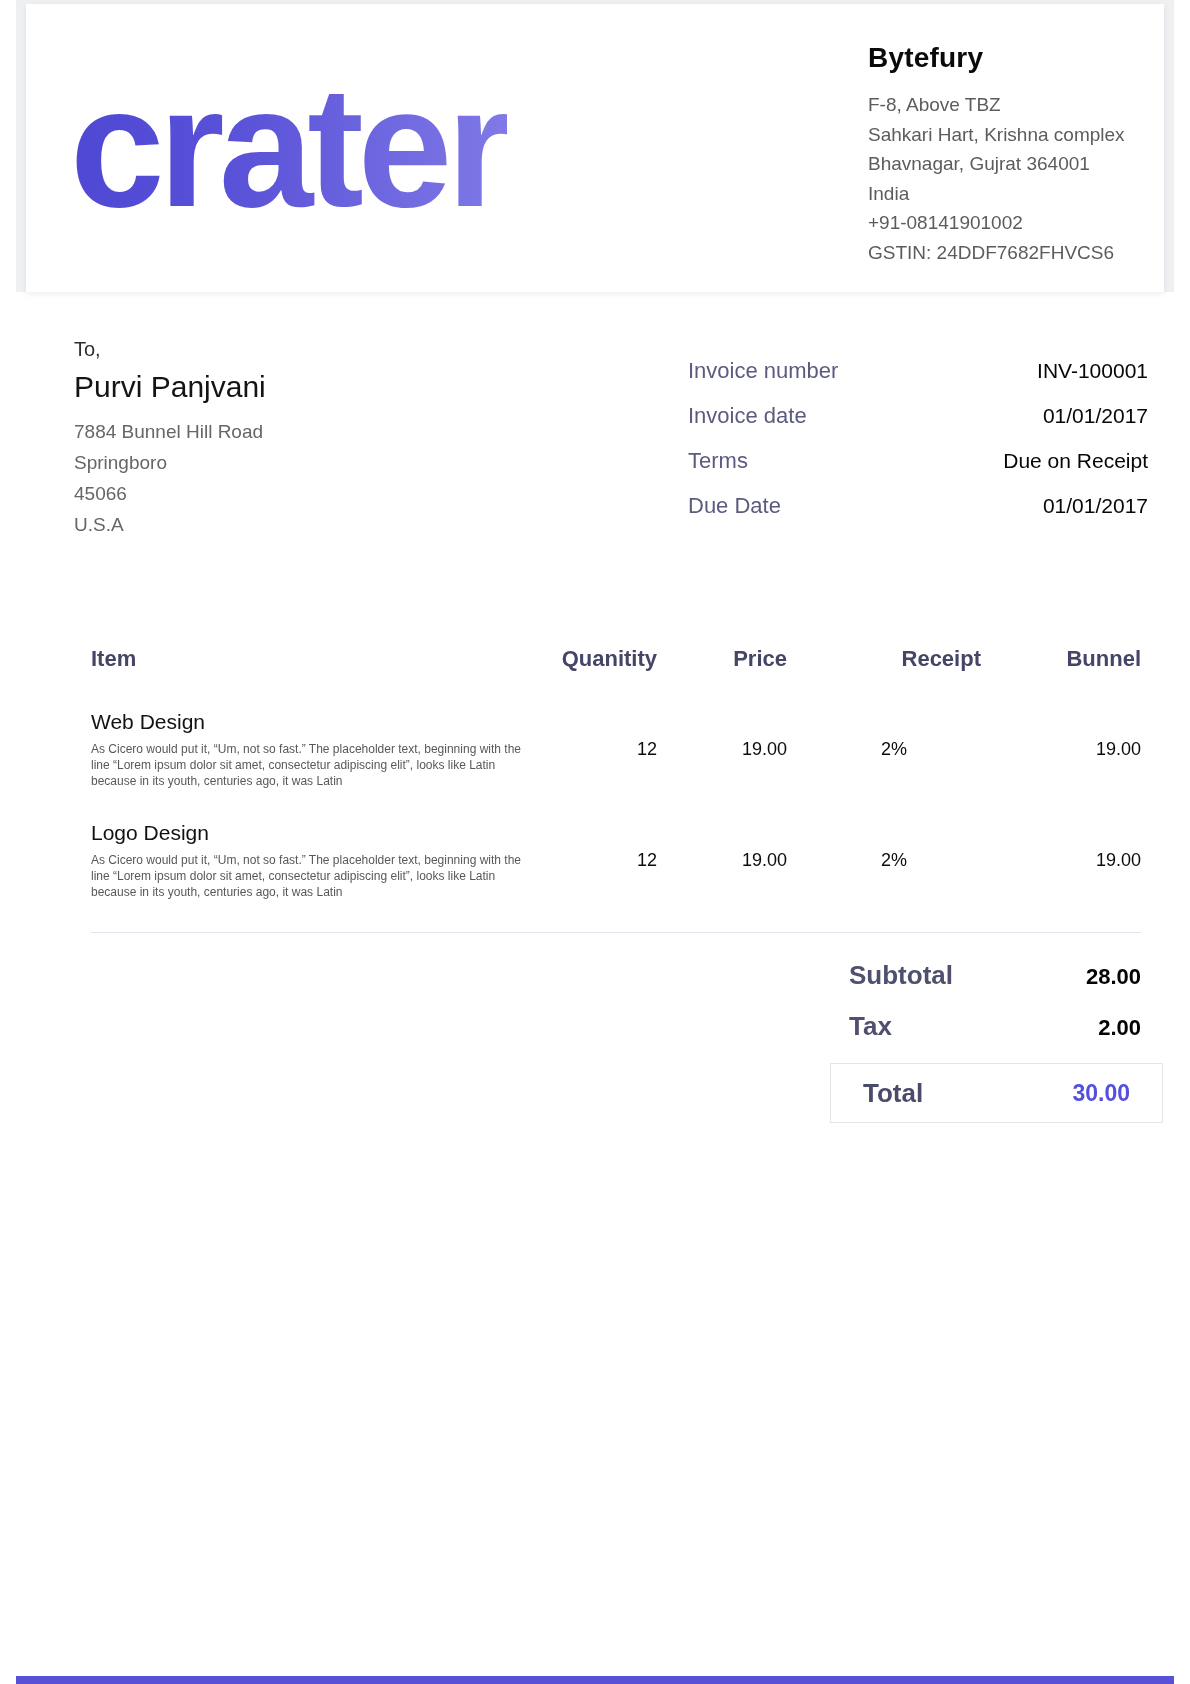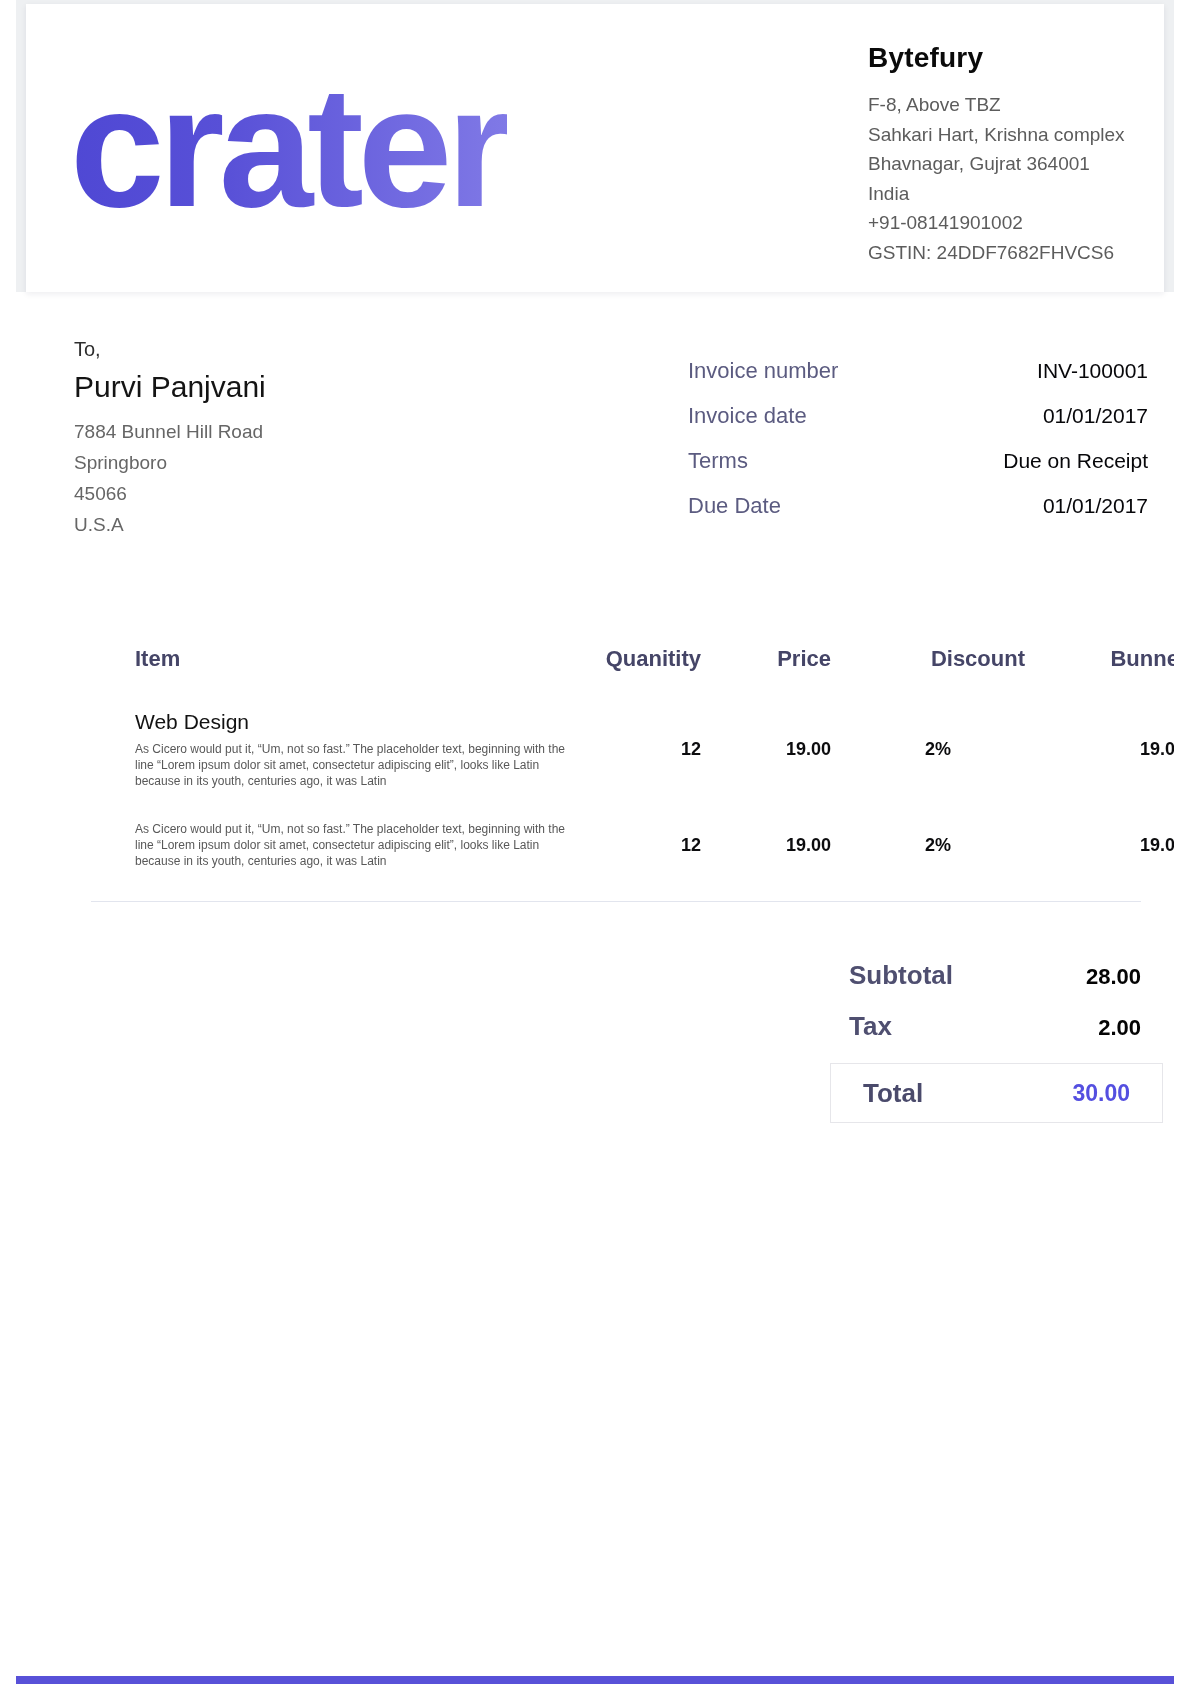--- a/index.html
+++ b/index.html
@@ -27,28 +27,28 @@
   .billto-address div { font-size:19px; color:#666666; line-height:31px; }
 
   
   .meta { position:absolute; left:672px; top:356px; width:460px; }
   .meta-row { display:flex; justify-content:space-between; align-items:baseline; margin-bottom:15px; line-height:30px; }
   .meta-label { font-size:22px; color:#5b5b80; }
   .meta-value { font-size:21px; font-weight:500; color:#07070a; }
 
   
   .items { position:absolute; left:75px; top:646px; width:1050px; }
-  .items-header, .item-row { display:grid; grid-template-columns:460px 106px 130px 194px 160px;margin-left:44px; }
+  .items-header, .item-row { display:grid; grid-template-columns:460px 106px 130px 194px 160px; }
   .items-header { margin-bottom:38px; }
   .items-header > div { font-size:22px; font-weight:700; color:#454567; }
   .col-num { text-align:right; }
   .item-row { align-items:center; margin-bottom:32px; }
   .item-name { font-size:21px; color:#121212; margin-bottom:7px; }
   .item-desc { font-size:12px; color:#585858; line-height:16px; width:432px; }
-  .item-row .cell-num { font-size:18px; color:#0c0c0e; text-align:right;font-weight:bold; }
+  .item-row .cell-num { font-size:18px; color:#0c0c0e; text-align:right; }
   .cell-discount { padding-right:74px; }
   .items-divider { border-top:1px solid #e2e5ee; margin-top:16px; height:0; }
 
   
   .totals { position:absolute; left:833px; top:960px; width:292px; }
   .totals-row { display:flex; justify-content:space-between; align-items:baseline; margin-bottom:20px; }
   .totals-label { font-size:26px; color:#4f4f70;font-weight:bold; }
   .totals-value { font-size:22px; font-weight:600; color:#040404; }
   .total-box { position:absolute; left:814px; top:1063px; width:333px; height:60px;
                border:1px solid #e6e6ea; background:#ffffff;
@@ -109,37 +109,38 @@
       <div class="meta-label">Due Date</div>
       <div class="meta-value">01/01/2017</div>
     </div>
   </div>
 
   <div class="items">
     <div class="items-header">
       <div>Item</div>
       <div class="col-num">Quanitity</div>
       <div class="col-num">Price</div>
-      <div class="col-num">Discount</div>
+      <div class="col-num">Receipt</div>
       <div class="col-num">Bunnel</div>
     </div>
 
     <div class="item-row">
       <div>
         <div class="item-name">Web Design</div>
         <div class="item-desc">As Cicero would put it, “Um, not so fast.” The placeholder text, beginning with the line “Lorem ipsum dolor sit amet, consectetur adipiscing elit”, looks like Latin because in its youth, centuries ago, it was Latin</div>
       </div>
       <div class="cell-num">12</div>
       <div class="cell-num">19.00</div>
       <div class="cell-num cell-discount">2%</div>
       <div class="cell-num">19.00</div>
     </div>
 
     <div class="item-row">
       <div>
+        <div class="item-name">Logo Design</div>
         <div class="item-desc">As Cicero would put it, “Um, not so fast.” The placeholder text, beginning with the line “Lorem ipsum dolor sit amet, consectetur adipiscing elit”, looks like Latin because in its youth, centuries ago, it was Latin</div>
       </div>
       <div class="cell-num">12</div>
       <div class="cell-num">19.00</div>
       <div class="cell-num cell-discount">2%</div>
       <div class="cell-num">19.00</div>
     </div>
 
     <div class="items-divider"></div>
   </div>

